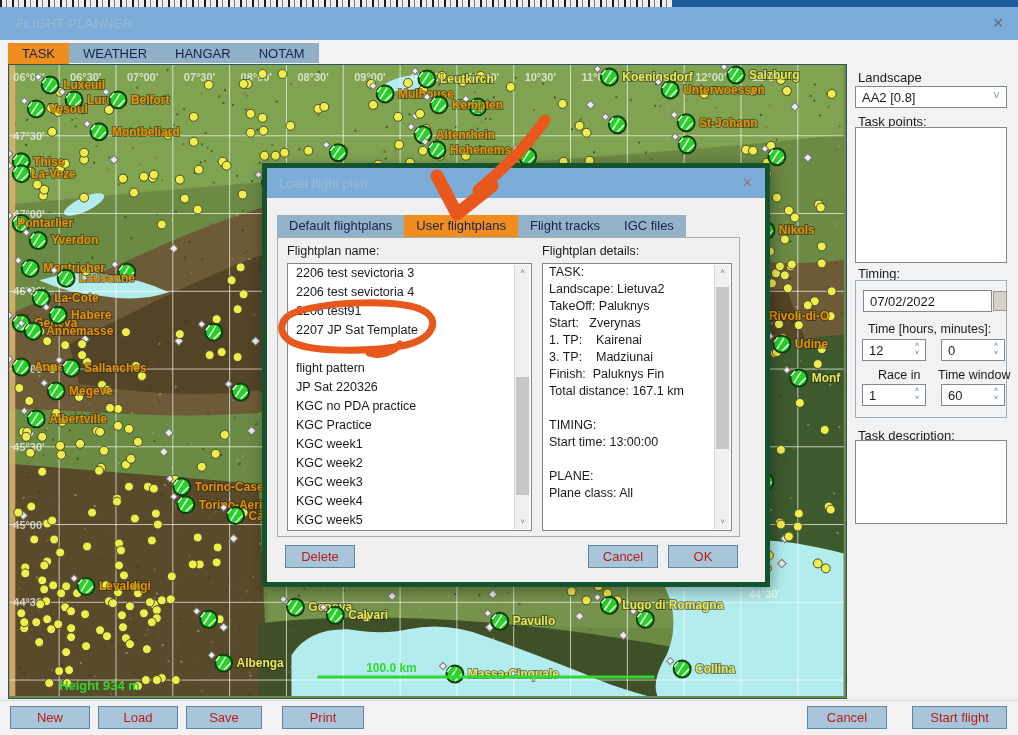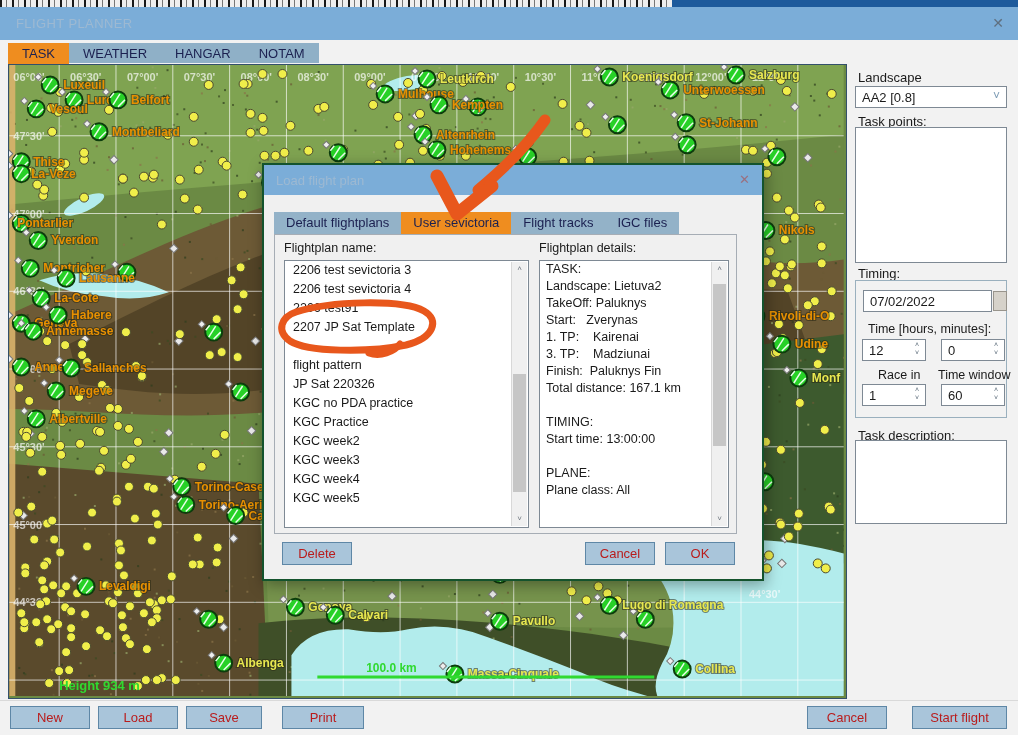--- a/index.html
+++ b/index.html
@@ -19,21 +19,21 @@
   .map{position:absolute;left:8px;top:64px;width:837px;height:633px;border:1px solid #33506b;
        background:#6b8a44;overflow:hidden;}
   .map svg{display:block;}
   
   .btn{position:absolute;background:#a9c5da;border:1px solid #5e87a6;color:#b91c1c;
        font-size:13px;text-align:center;box-sizing:border-box;padding-top:3px;height:23px;}
   .whitebox{position:absolute;background:#fff;border:1px solid #7e8994;box-sizing:border-box;}
   .lbl{position:absolute;font-size:13px;color:#1a1a1a;}
   
   .dialog{position:absolute;left:262px;top:163px;width:498px;height:414px;background:#f0f0f0;
-          border:2px solid #14532d;box-shadow:2px 4px 14px rgba(0,0,0,.35);z-index:10;}
+          border:5px solid #14532d;box-shadow:2px 4px 14px rgba(0,0,0,.35);z-index:10;}
   .dlg-title{position:absolute;left:0;top:0;right:0;height:30px;background:#7badd8;}
   .dlg-title .dtitle{position:absolute;left:12px;top:8px;font-size:13px;color:#9db9d2;}
   .dlg-title .dclose{position:absolute;right:12px;top:7px;font-size:13px;color:#9a7080;}
   .dlg-tabs{position:absolute;left:10px;top:47px;height:36px;display:flex;background:#93b2c8;}
   .dtab{font-size:13px;color:#1b2050;padding:3px 12px 0 12px;height:19px;}
   .dtab.active{background:#ef8d1f;}
   .dlg-panel{position:absolute;left:10px;top:69px;width:463px;height:300px;
              border:1px solid #a6adb5;background:#f0f0f0;box-sizing:border-box;}
   .fp-list{left:9px;top:25px;width:245px;height:268px;overflow:hidden;}
   .fp-row{height:19px;line-height:19px;font-size:12.5px;padding:0 6px 0 8px;white-space:nowrap;}
@@ -1922,41 +1922,42 @@
 <div class="lbl" style="left:858px;top:428px;">Task description:</div>
 <div class="whitebox" style="left:855px;top:440px;width:152px;height:84px;"></div>
 
 <div class="dialog">
   <div class="dlg-title">
     <span class="dtitle">Load flight plan</span>
     <span class="dclose">✕</span>
   </div>
   <div class="dlg-tabs" id="dlgtabs">
       <div class="dtab">Default flightplans</div>
-      <div class="dtab active">User sevictoria</div>
+      <div class="dtab active">User flightplans</div>
       <div class="dtab">Flight tracks</div>
       <div class="dtab">IGC files</div>
     </div>
   <div class="dlg-panel">
     <div class="lbl sm" style="left:9px;top:6px;">Flightplan name:</div>
     <div class="whitebox fp-list" id="fplist">
       <div class="sbar">
         <div class="ar up">˄</div>
         <div class="thumb" style="top:112px;height:118px;"></div>
         <div class="ar dn">˅</div>
       </div>
     <div class="fp-row">2206 test sevictoria 3</div>
         <div class="fp-row">2206 test sevictoria 4</div>
         <div class="fp-row">2206 test91</div>
         <div class="fp-row">2207 JP Sat Template</div>
         <div class="fp-row"></div>
         <div class="fp-row">flight pattern</div>
         <div class="fp-row">JP Sat 220326</div>
         <div class="fp-row">KGC no PDA practice</div>
         <div class="fp-row">KGC Practice</div>
+        <div class="fp-row">KGC week1</div>
         <div class="fp-row">KGC week2</div>
         <div class="fp-row">KGC week3</div>
         <div class="fp-row">KGC week4</div>
         <div class="fp-row">KGC week5</div>
       </div>
     <div class="lbl sm" style="left:264px;top:6px;">Flightplan details:</div>
     <div class="whitebox fp-details" id="fpdetails">
       <div class="sbar">
         <div class="ar up">˄</div>
         <div class="thumb" style="top:22px;height:162px;"></div>

